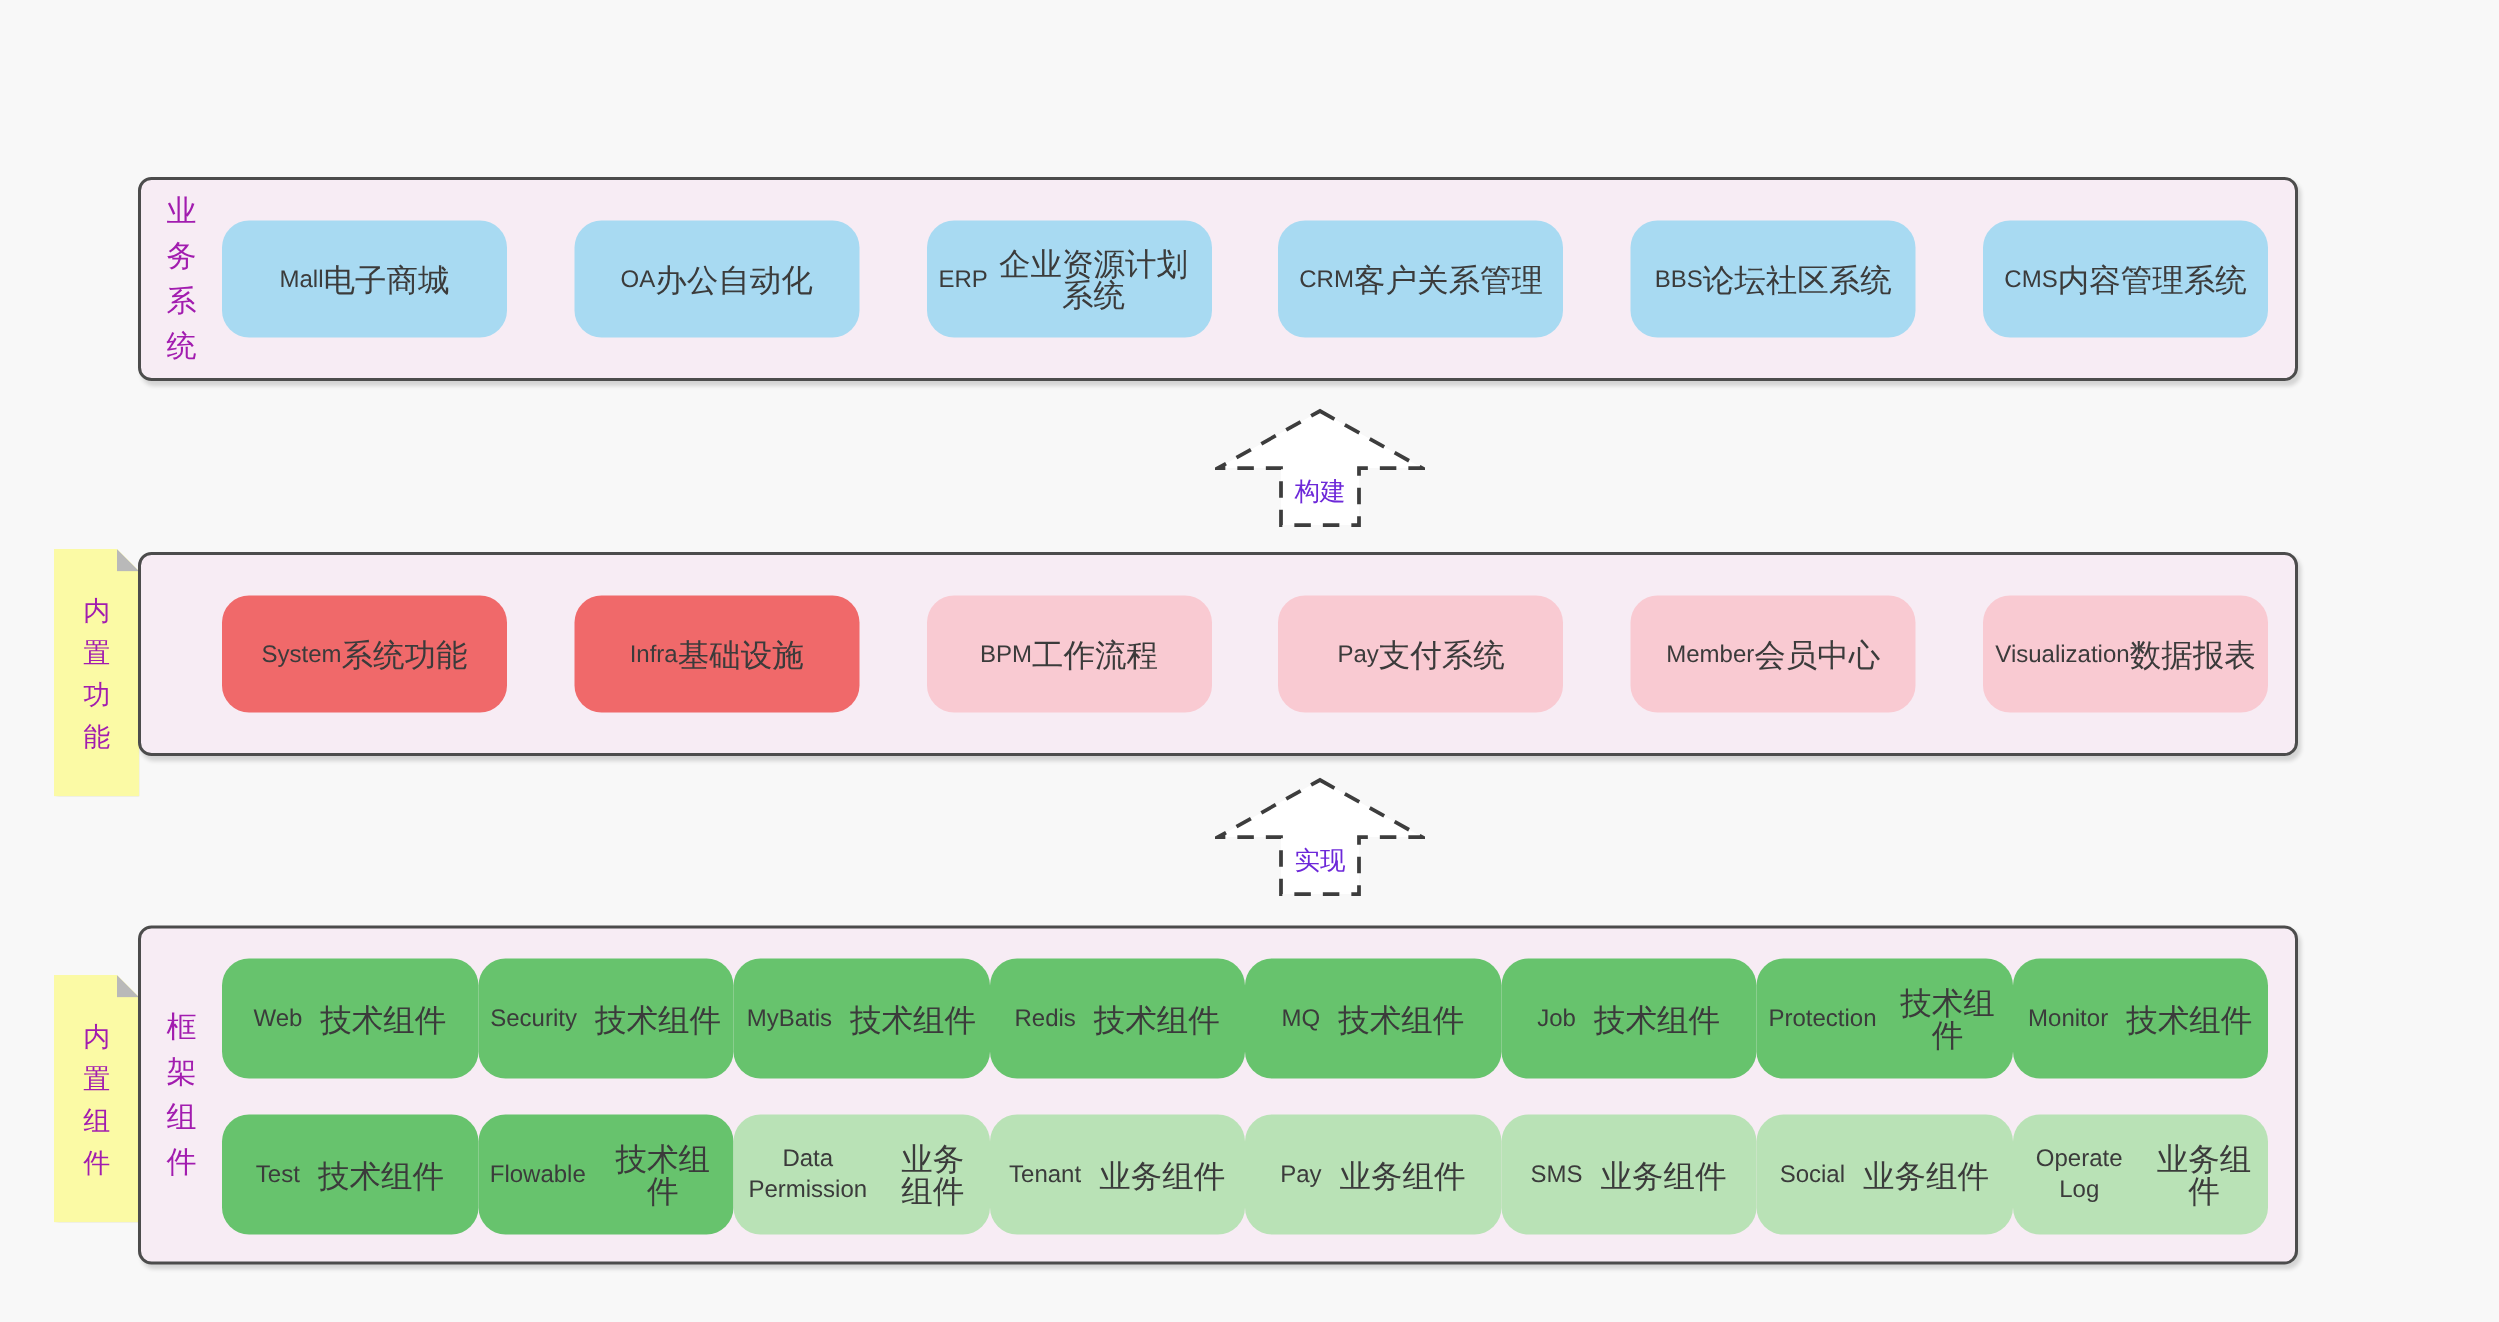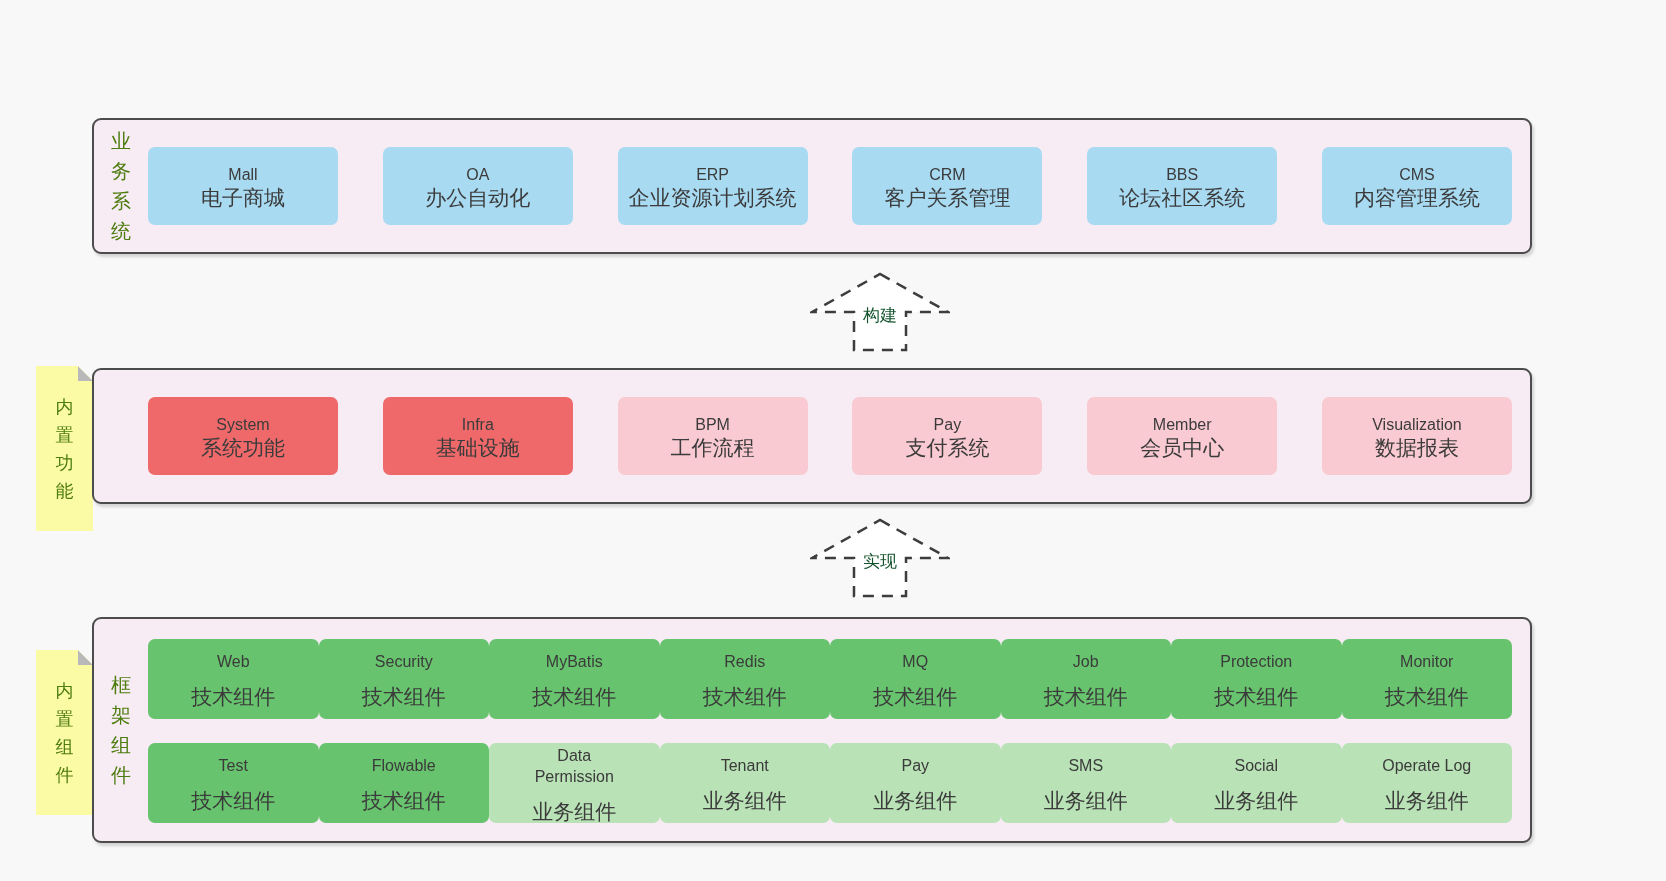--- a/index.html
+++ b/index.html
@@ -6,45 +6,45 @@
   body{font-family:"Liberation Sans","DejaVu Sans",sans-serif;color:#3b3b3b;}
   .canvas{position:relative;width:1666px;height:881px;background:#f8f8f8;overflow:hidden;}
 
   
   .band{position:absolute;left:92px;width:1440px;background:#f7ecf4;
         border:2px solid #4c4c4c;border-radius:9px;
         box-shadow:2px 3px 3px rgba(0,0,0,0.15);box-sizing:border-box;}
   .band-label{position:absolute;left:0;top:0;bottom:0;width:54px;
               display:flex;align-items:center;justify-content:center;}
   .v-text{width:22px;font-size:20px;line-height:30px;text-align:center;
-          word-break:break-all;color:#4d7c0f;}
+          word-break:break-all;color:#a21caf;}
 
   
   .row{position:absolute;left:54px;right:18px;display:flex;justify-content:space-between;}
   .row.center-v{top:50%;transform:translateY(-50%);}
 
   
-  .box{border-radius:7px;display:flex;flex-direction:column;align-items:center;
+  .box{border-radius:18px;display:flex;align-items:center;
        justify-content:center;text-align:center;box-sizing:border-box;padding:4px 8px;}
   .box .name{font-size:16px;line-height:21px;}
   .box .desc{font-size:21px;line-height:21px;margin-top:2px;}
   .box .name.narrow{max-width:100px;}
   .w190{width:190px;height:78px;}
   .w150{width:180px;height:80px;gap:12px;}
   .blue{background:#a8daf2;}
   .red{background:#f0696a;}
   .pink{background:#f9cad2;}
   .green{background:#67c36d;}
   .lightgreen{background:#b9e2b6;}
 
   
   .arrow{position:absolute;width:140px;height:80px;}
   .arrow svg{position:absolute;left:0;top:0;}
-  .arrow .alabel{position:absolute;left:50%;top:32px;transform:translateX(-50%);
-                 background:#fff;padding:0 3px;font-size:17px;color:#14532d;white-space:nowrap;}
+  .arrow .alabel{position:absolute;left:50%;top:44px;transform:translateX(-50%);
+                 background:#fff;padding:0 3px;font-size:17px;color:#6d28d9;white-space:nowrap;}
 
   
   .sticky{position:absolute;left:36px;width:57px;height:165px;background:#fbfaa5;
           box-shadow:1px 2px 2px rgba(0,0,0,0.18);
           clip-path:polygon(0 0,calc(100% - 15px) 0,100% 15px,100% 100%,0 100%);
           display:flex;align-items:center;justify-content:center;}
   .sticky .fold{position:absolute;top:0;right:0;width:15px;height:15px;background:#b9b9b9;
           clip-path:polygon(0 0,100% 100%,0 100%);}
   .sticky .v-text{font-size:18px;line-height:28px;width:20px;}
 </style>

